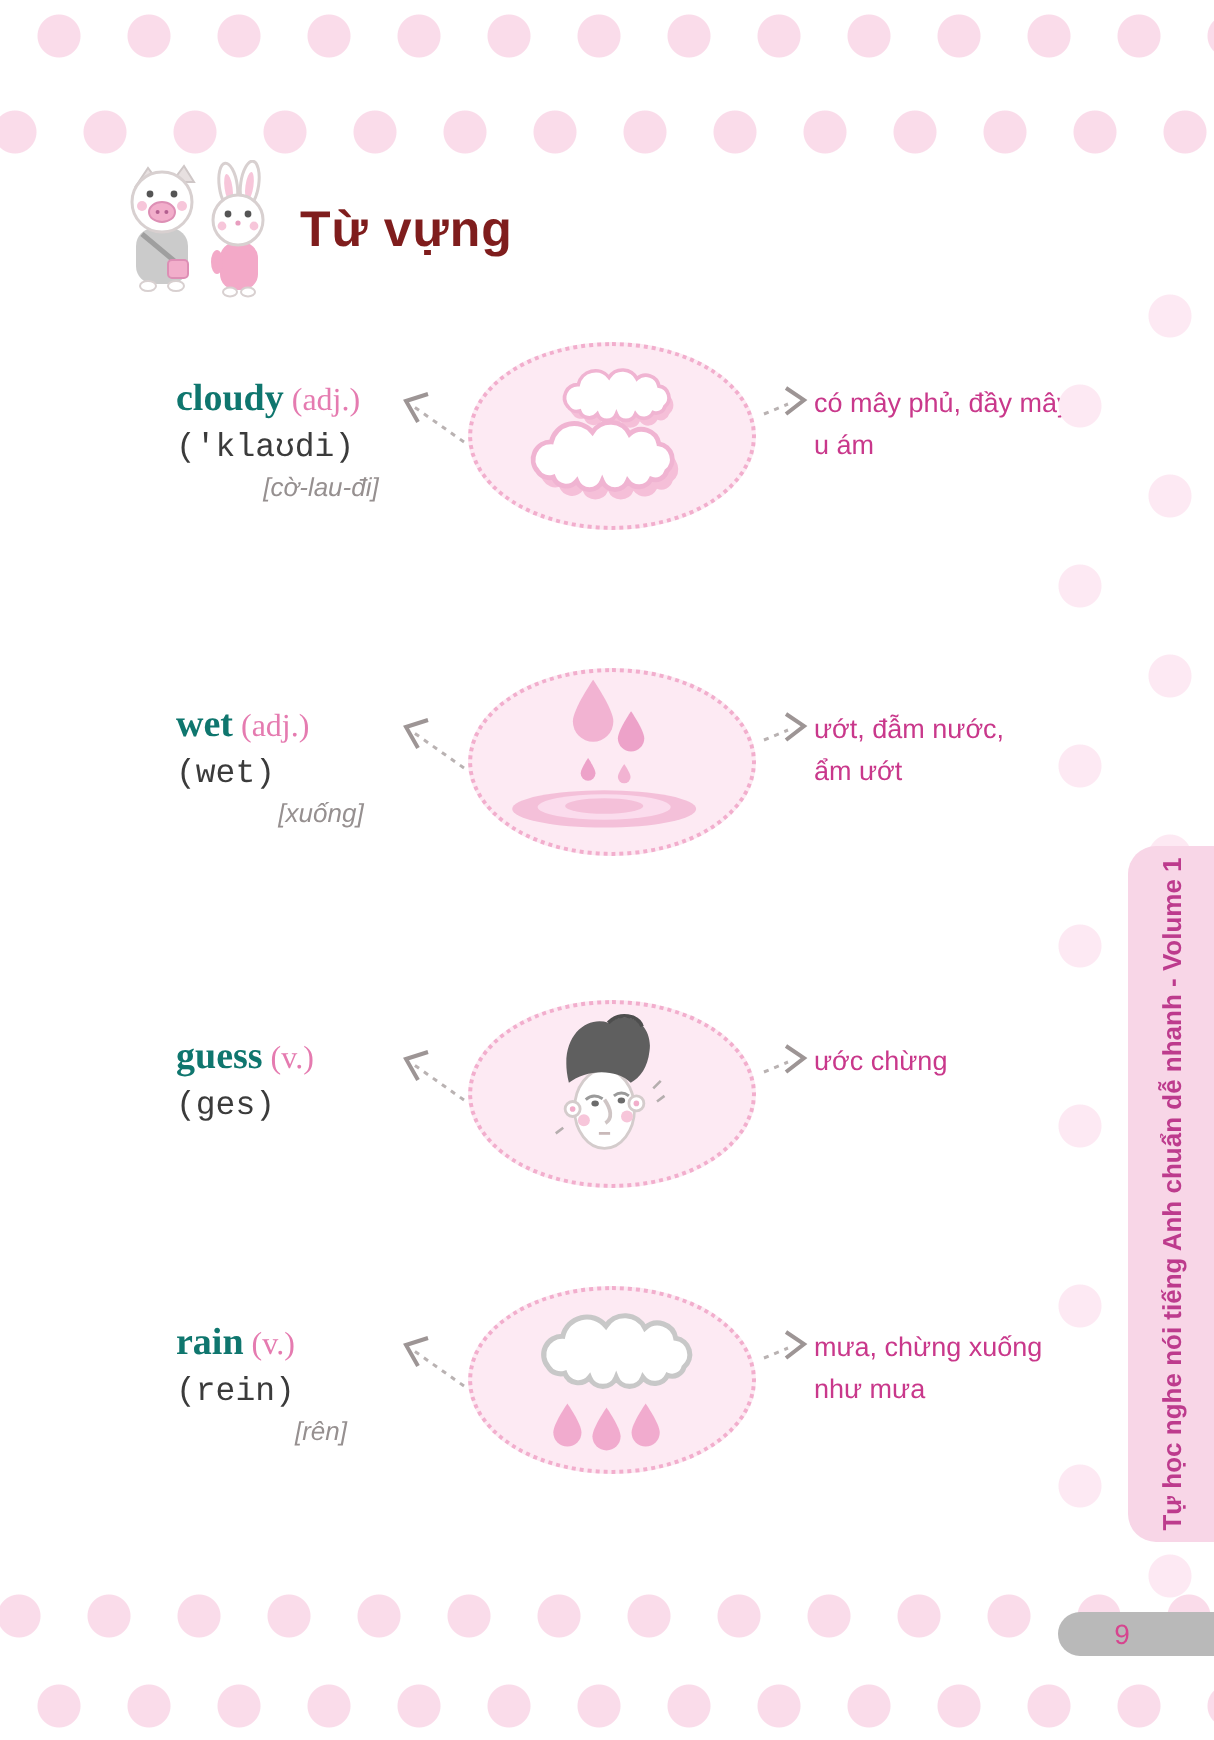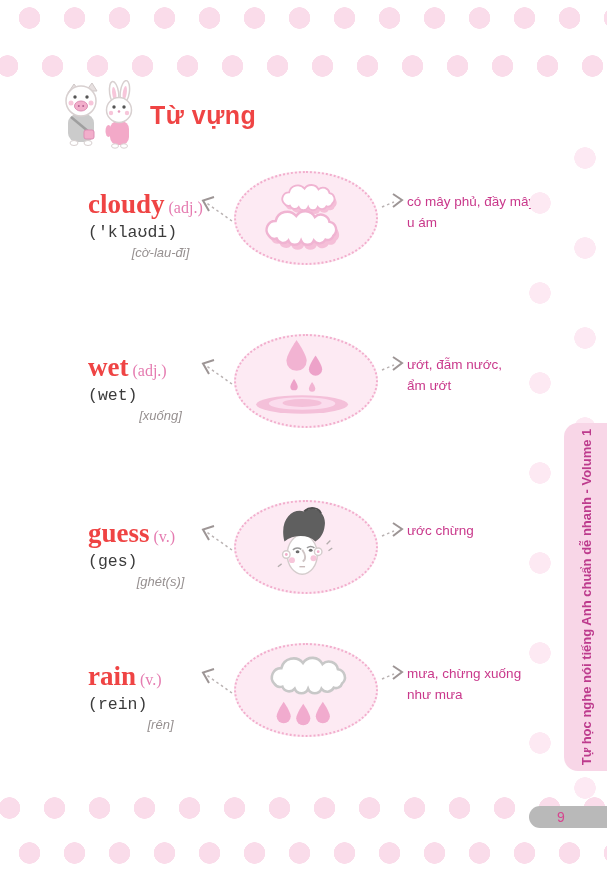--- a/index.html
+++ b/index.html
@@ -19,27 +19,27 @@
 
   .right-dots { position:absolute; top:140px; right:0; width:84px; height:668px; z-index:1;
     background-image:
       radial-gradient(circle, #fde9f3 10.5px, rgba(253,233,243,0) 11px),
       radial-gradient(circle, #fde9f3 10.5px, rgba(253,233,243,0) 11px);
     background-size:90px 90px, 90px 90px;
     background-position: 62px 18px, 17px 63px; }
 
   
   .mascots { position:absolute; left:56px; top:80px; width:92px; height:82px; }
-  .page-title { position:absolute; left:150px; top:101px; font-size:25px; font-weight:bold; color:#ef4444; letter-spacing:.5px; }
+  .page-title { position:absolute; left:150px; top:101px; font-size:25px; font-weight:bold; color:#7f1d1d; letter-spacing:.5px; }
 
   
   .entry { position:absolute; left:0; width:607px; height:126px; }
   .word-block { position:absolute; left:88px; top:24px; width:145px; }
   .word-line { font-family:"Liberation Serif", serif; white-space:nowrap; }
-  .word { font-size:27px; font-weight:bold; color:#ef4444; }
+  .word { font-size:19px; font-weight:bold; color:#0f766e; }
   .pos  { font-size:16px; color:#e57bb0;margin-top:20px; }
   .phonetic { margin-top:3px; font-size:16.5px; color:#3b3b3b;font-family:Liberation Mono, monospace; }
   .viet-phonetic { margin-top:3px; font-size:13px; font-style:italic; color:#969090;text-align:center; }
 
   .oval { position:absolute; left:234px; top:6px; width:144px; height:94px;
     background:#fdeaf3; border:2px dotted #f2aecd; border-radius:50%; }
   .oval svg { position:absolute; inset:0; width:100%; height:100%; }
 
   .arrow-left  { position:absolute; left:192px; top:26px; width:42px; height:32px; }
   .arrow-right { position:absolute; left:381px; top:26px; width:26px; height:20px; }
@@ -189,21 +189,20 @@
     </div>
   </section>
 
   <section class="entry" style="top:494px">
     <div class="word-block">
       <div class="word-line">
         <span class="word">guess</span>
         <span class="pos">(v.)</span>
       </div>
       <div class="phonetic">(ges)</div>
-      <div class="viet-phonetic">[ghét(s)]</div>
     </div>
     <svg class="arrow-left" viewBox="0 0 42 32">
       <line x1="40" y1="30" x2="13" y2="11" stroke="#b9b2b2" stroke-width="1.5" stroke-dasharray="2.5 3"></line>
       <path d="M22 6 L11 9.5 L17 20" fill="none" stroke="#9d9595" stroke-width="2"></path>
     </svg>
     <div class="oval">
       <svg viewBox="0 0 140 96">
         <ellipse cx="66" cy="56" rx="16" ry="21" fill="#fff" stroke="#d4cccc" stroke-width="1.5"></ellipse>
         <circle cx="49" cy="56" r="4" fill="#fff" stroke="#d4cccc" stroke-width="1.5"></circle>
         <circle cx="83" cy="53" r="4" fill="#fff" stroke="#d4cccc" stroke-width="1.5"></circle>

